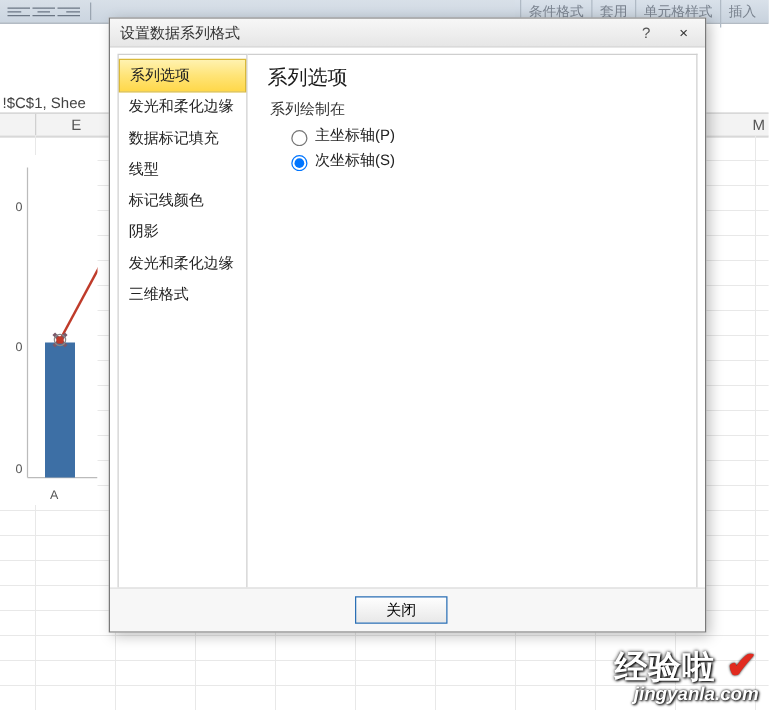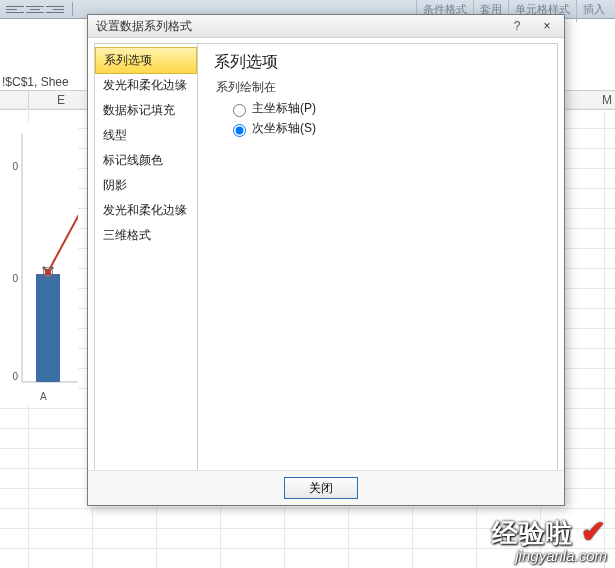--- a/index.html
+++ b/index.html
@@ -39,21 +39,21 @@
 .content h3{margin:0 0 6px 0;font-weight:normal;font-size:16px;color:#1a1a1a}
 .subhead{font-size:12px;color:#333;margin:6px 0 4px 2px}
 .radio-row{display:flex;align-items:flex-end;margin:3px 0 3px 14px;color:#222}
 .radio-row input{margin-right:6px}
 .dlg-footer{position:absolute;left:0;right:0;bottom:0;height:34px;border-top:1px solid #e0e0e0;display:flex;justify-content:center;align-items:center;padding-right:10px;background:#f7f7f7}
 .closebtn{min-width:74px;height:22px;border:1px solid #2a6fb5;background:linear-gradient(#fefefe,#e8e8e8);cursor:default;font-size:12px;padding:0 10px}
 
 .watermark{position:absolute;right:8px;bottom:4px;text-align:right;pointer-events:none}
 .watermark .l1{font-size:26px;font-weight:bold;color:#fff;text-shadow:0 0 3px #000,1px 1px 2px #000;letter-spacing:1px}
 .watermark .l1 .chk{color:#e12a1f;font-size:30px;text-shadow:0 0 2px #000}
-.watermark .l2{font-size:15px;font-style:italic;font-weight:normal;color:#fff;text-shadow:0 0 2px #000,1px 1px 2px #000;margin-top:-4px}
+.watermark .l2{font-size:15px;font-style:italic;font-weight:bold;color:#fff;text-shadow:0 0 2px #000,1px 1px 2px #000;margin-top:-4px}
 </style>
 </head>
 <body>
 
 <div class="ribbon">
   <div class="alignbtn left">
       <span></span>
       <span></span>
       <span></span>
     </div>

